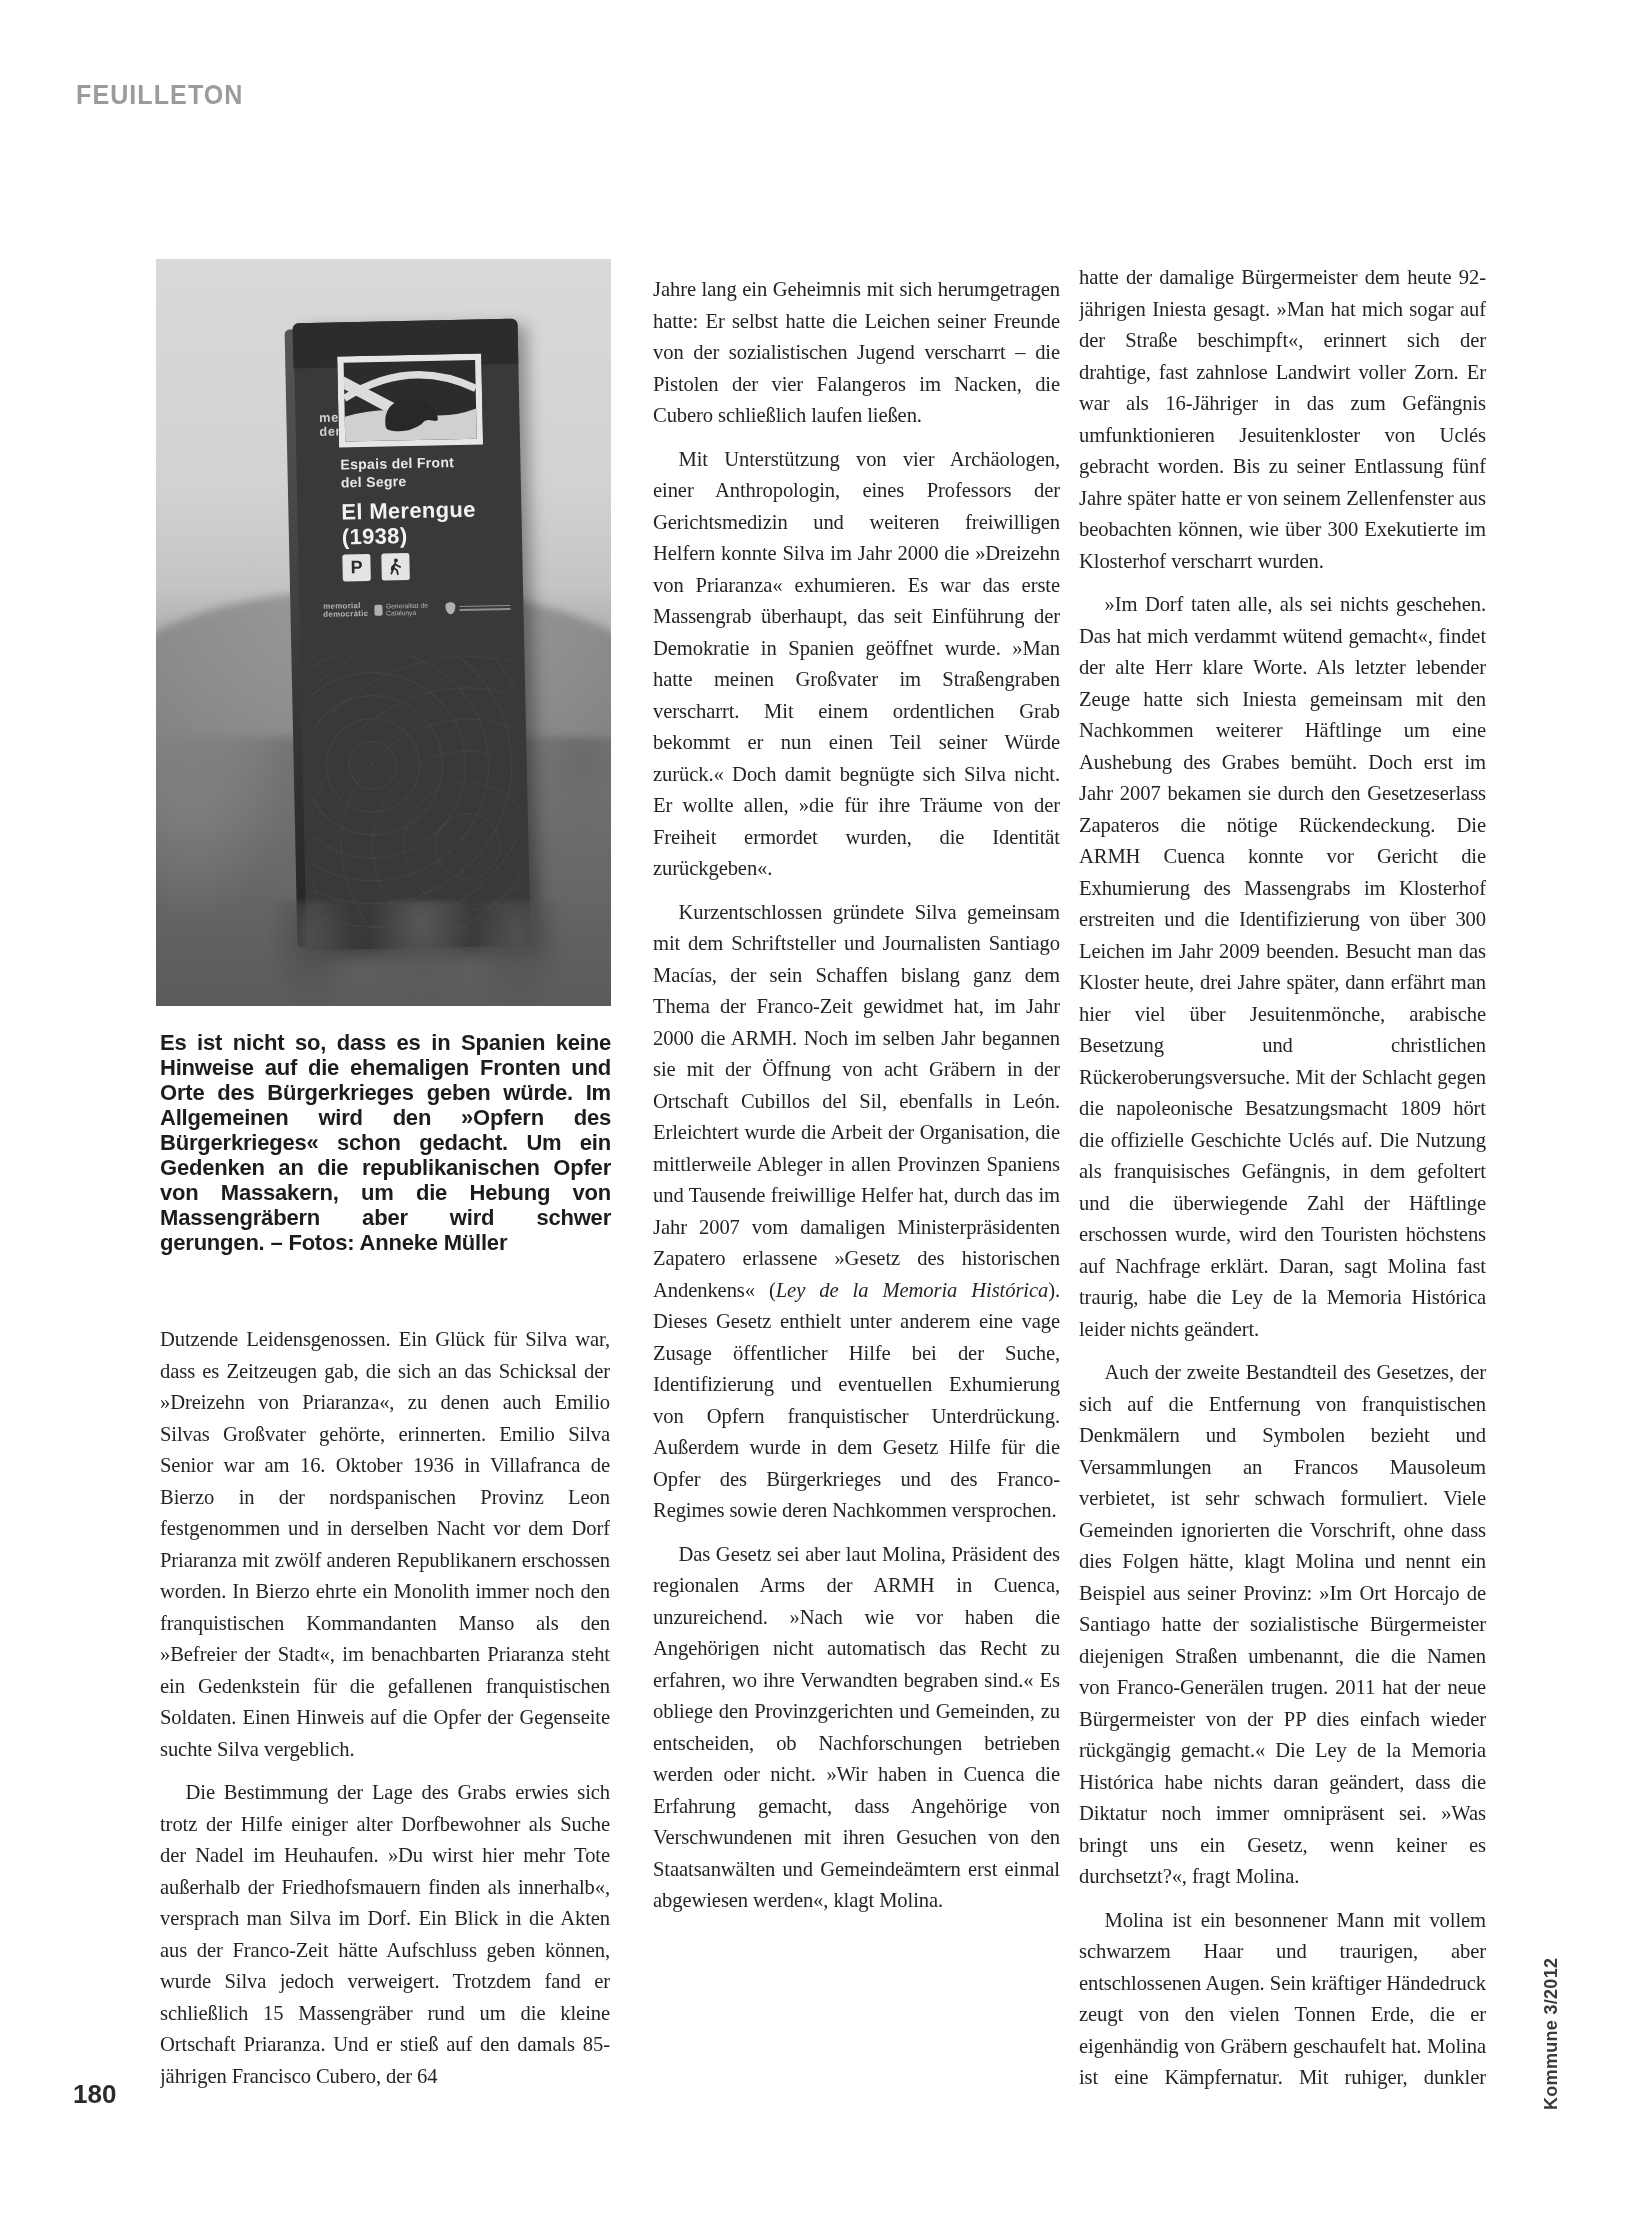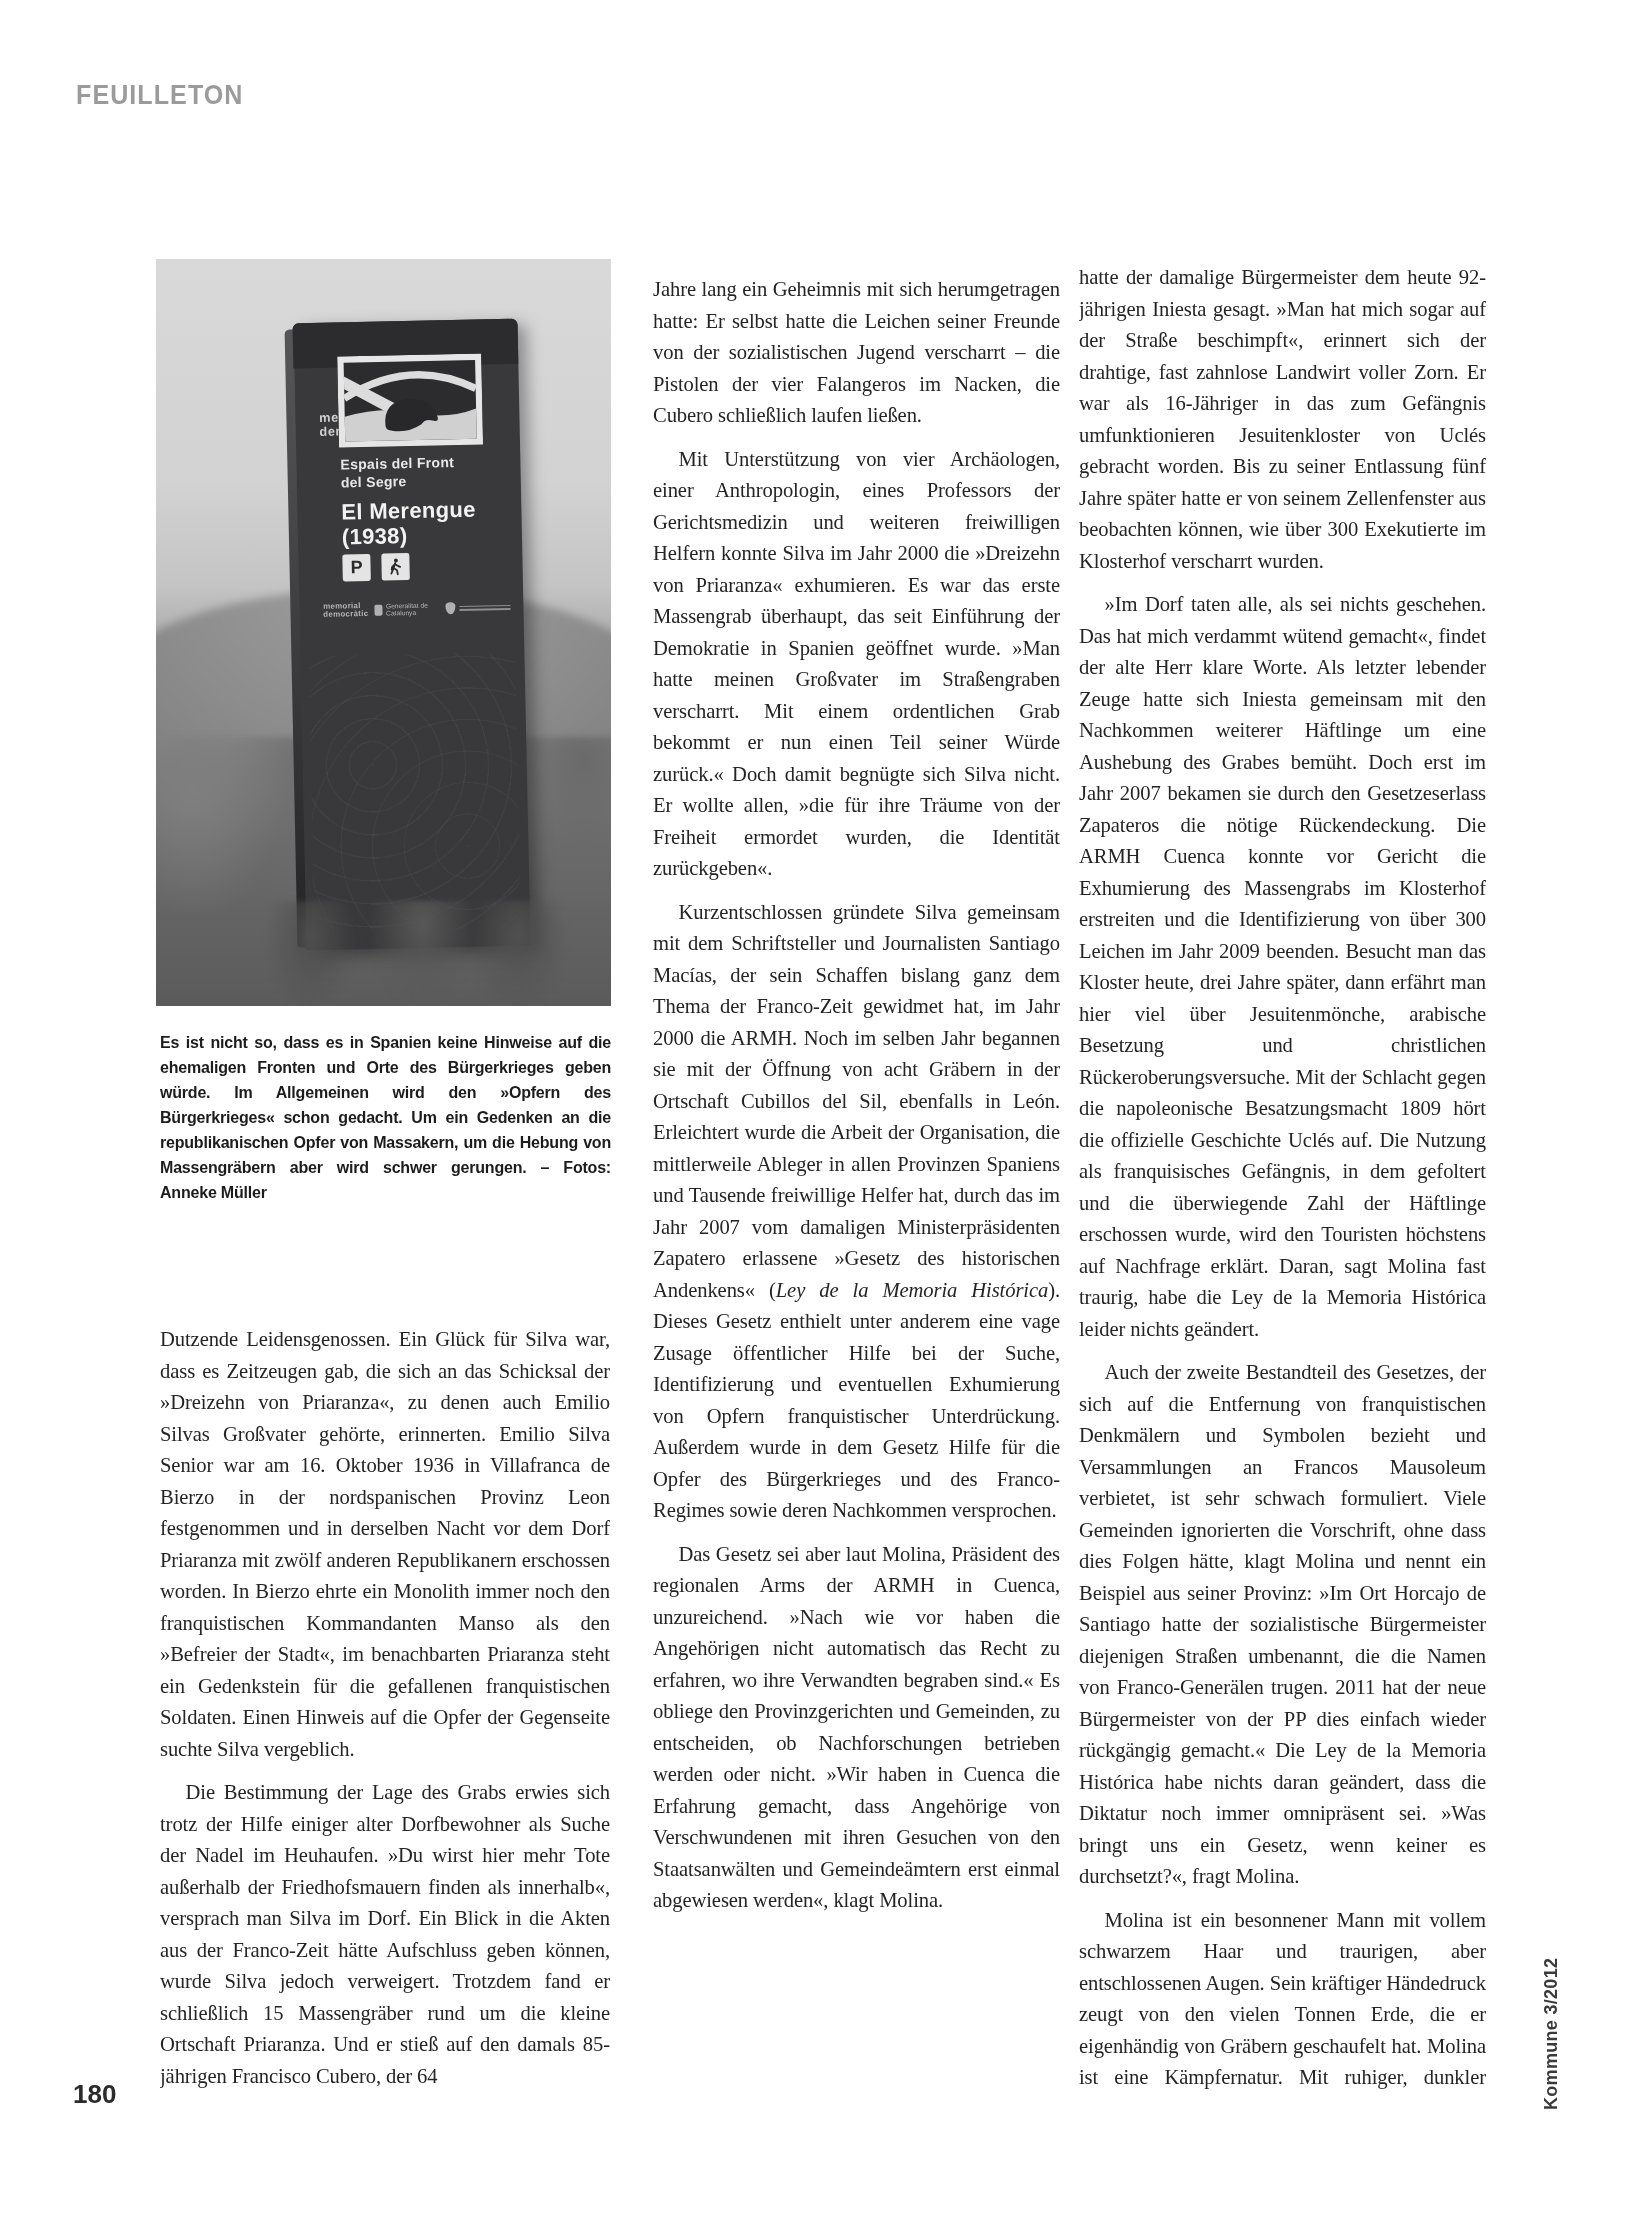--- a/index.html
+++ b/index.html
@@ -91,21 +91,21 @@
     background:
       radial-gradient(ellipse 20% 90% at 20% 30%,#4f4f4f 0%,rgba(79,79,79,0) 70%),
       radial-gradient(ellipse 24% 100% at 55% 20%,#585858 0%,rgba(88,88,88,0) 70%),
       radial-gradient(ellipse 22% 90% at 85% 30%,#515151 0%,rgba(81,81,81,0) 70%);
     filter:blur(2.4px);
   }
   
   .caption{
     position:absolute;left:160px;top:1030px;width:451px;
     font-family:"Liberation Sans",sans-serif;font-weight:700;
-    font-size:16px;line-height:25px;letter-spacing:-0.2px;
+    font-size:22px;line-height:25px;letter-spacing:-0.2px;
     color:#1c1c1c;text-align:justify;
   }
   
   .col{
     position:absolute;text-align:justify;hyphens:auto;-webkit-hyphens:auto;
     font-size:20.6px;line-height:31.5px;letter-spacing:-0.1px;overflow:hidden;
   }
   .col p{margin:0;}
   .col p.ind{text-indent:25.5px;margin-top:12px;}
   .col-left  {left:160px; top:1324px;width:450px;height:849px;}

